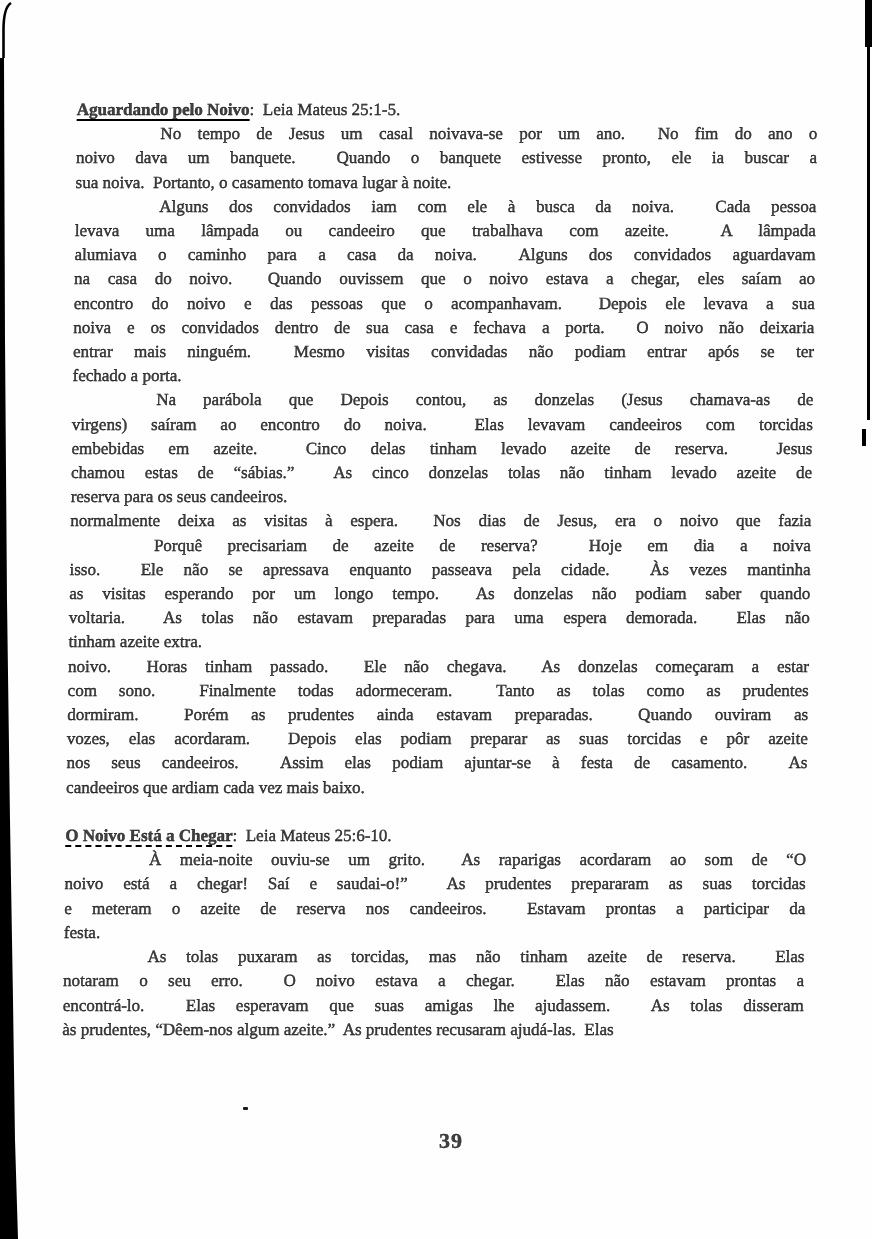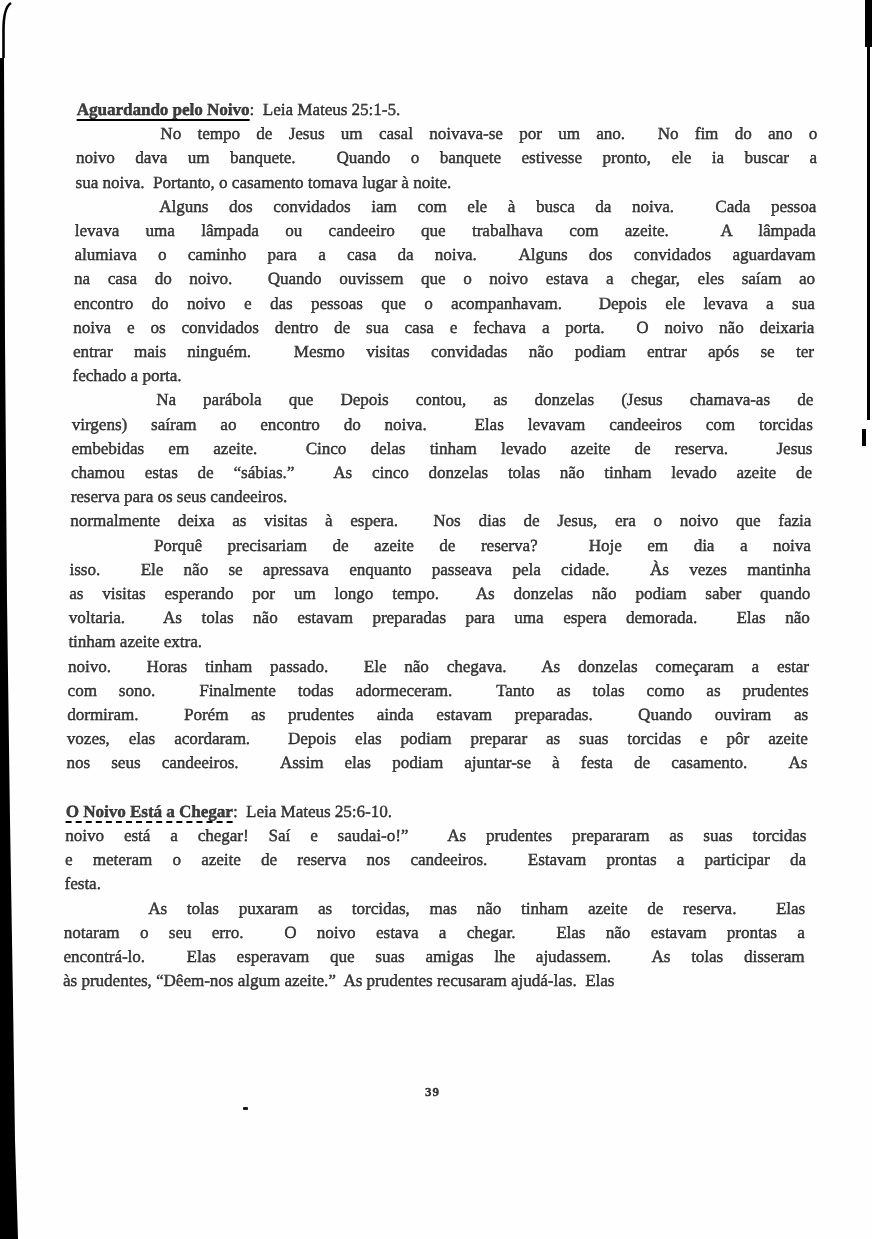--- a/index.html
+++ b/index.html
@@ -42,23 +42,24 @@
   .h-title.dashed { border-bottom-style: dashed; }
   .h-ref { font-weight: 400; }
   .para { margin: 0; }
   .line { text-align: justify; text-align-last: justify; }
   .line.lastline { text-align-last: left; }
   .line.indent { padding-left: 84px; }
 
   .pagenum {
     position: absolute;
     left: 425px;
-    top: 1084px;
+    top: 1128px;
     width: 52px;
-    font-size: 13px;
+    text-align: center;
+    font-size: 22px;
     font-weight: 700;
     letter-spacing: 1px;
     -webkit-text-stroke: 0.3px #0a0a0a;
   }
 </style>
 </head>
 <body>
 
 <div class="page">
 
@@ -103,23 +104,25 @@
         <div class="line">as visitas esperando por um longo tempo.&nbsp; As donzelas não podiam saber quando</div>
         <div class="line">voltaria.&nbsp; As tolas não estavam preparadas para uma espera demorada.&nbsp; Elas não</div>
         <div class="line lastline">tinham azeite extra.</div>
       </div>
       <div class="para">
         <div class="line">noivo.&nbsp; Horas tinham passado.&nbsp; Ele não chegava.&nbsp; As donzelas começaram a estar</div>
         <div class="line">com sono.&nbsp; Finalmente todas adormeceram.&nbsp; Tanto as tolas como as prudentes</div>
         <div class="line">dormiram.&nbsp; Porém as prudentes ainda estavam preparadas.&nbsp; Quando ouviram as</div>
         <div class="line">vozes, elas acordaram.&nbsp; Depois elas podiam preparar as suas torcidas e pôr azeite</div>
         <div class="line">nos seus candeeiros.&nbsp; Assim elas podiam ajuntar-se à festa de casamento.&nbsp; As</div>
+        <div class="line lastline">candeeiros que ardiam cada vez mais baixo.</div>
       </div>
       <p class="hline gap-before"><span class="h-title dashed">O Noivo Está a Chegar</span><span class="h-ref">:&nbsp; Leia Mateus 25:6-10.</span></p>
       <div class="para">
+        <div class="line indent">À meia-noite ouviu-se um grito.&nbsp; As raparigas acordaram ao som de “O</div>
         <div class="line">noivo está a chegar! Saí e saudai-o!”&nbsp; As prudentes prepararam as suas torcidas</div>
         <div class="line">e meteram o azeite de reserva nos candeeiros.&nbsp; Estavam prontas a participar da</div>
         <div class="line lastline">festa.</div>
       </div>
       <div class="para">
         <div class="line indent">As tolas puxaram as torcidas, mas não tinham azeite de reserva.&nbsp; Elas</div>
         <div class="line">notaram o seu erro.&nbsp; O noivo estava a chegar.&nbsp; Elas não estavam prontas a</div>
         <div class="line">encontrá-lo.&nbsp; Elas esperavam que suas amigas lhe ajudassem.&nbsp; As tolas disseram</div>
         <div class="line lastline">às prudentes, “Dêem-nos algum azeite.”&nbsp; As prudentes recusaram ajudá-las.&nbsp; Elas</div>
       </div>

